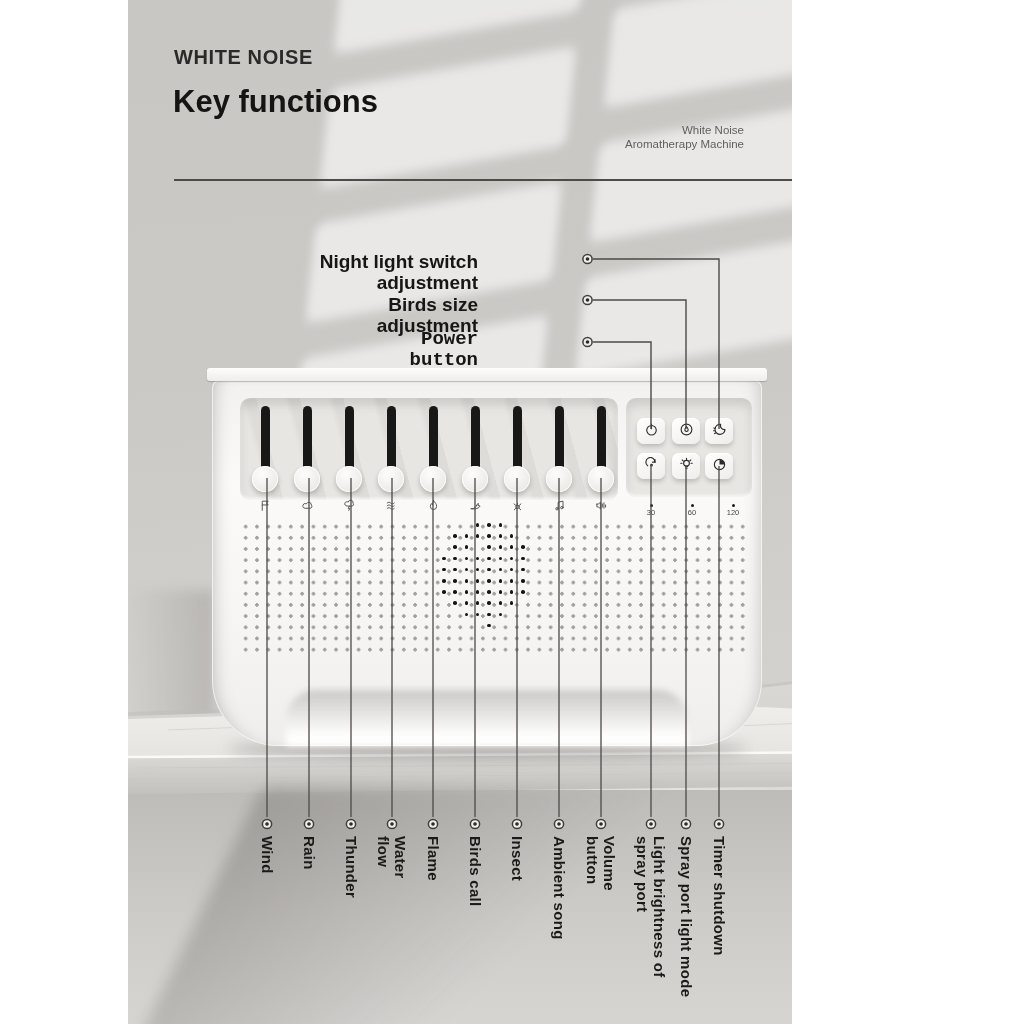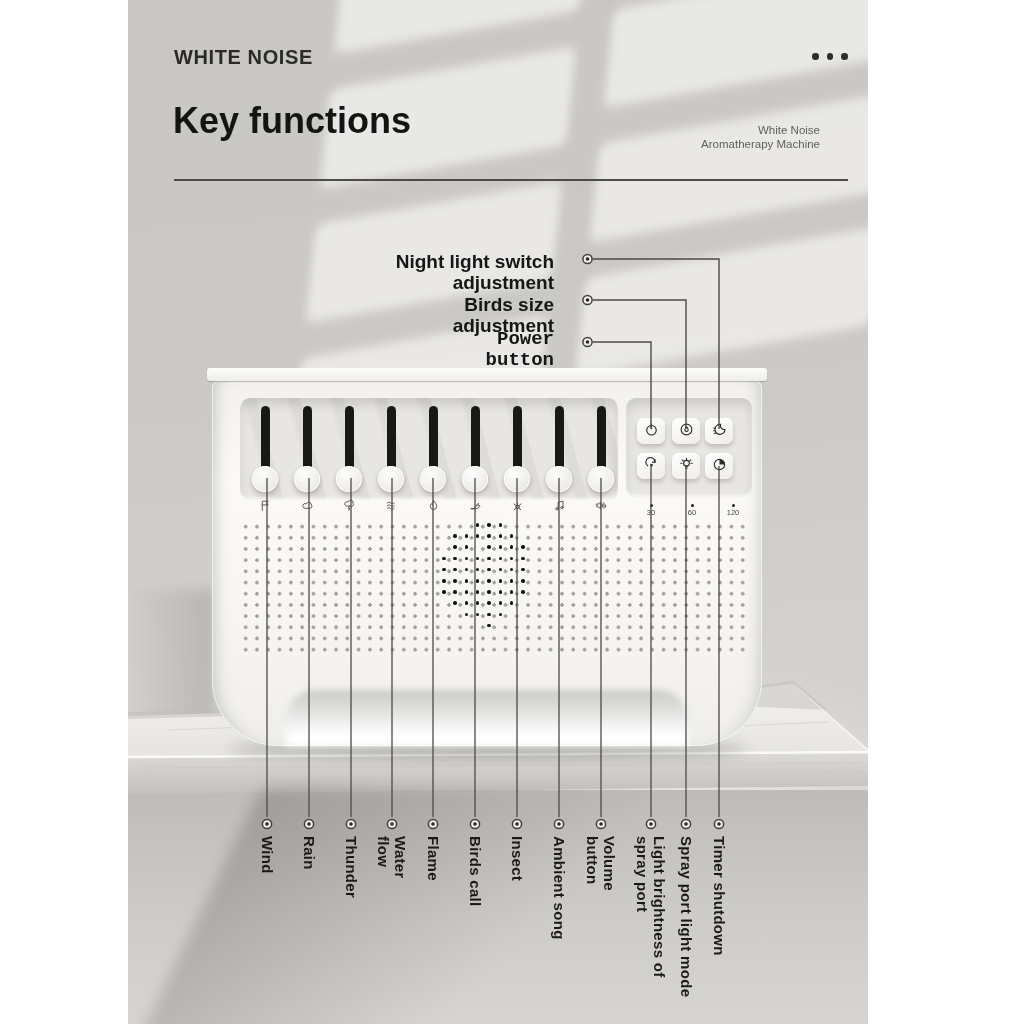--- a/index.html
+++ b/index.html
@@ -1,35 +1,35 @@
 <!DOCTYPE html>
 <html><head>
 <meta charset="utf-8">
 <style>
   html,body{margin:0;padding:0;}
   body{width:1024px;height:1024px;background:#ffffff;position:relative;overflow:hidden;
        font-family:"Liberation Sans", sans-serif;color:#1d1c1a;}
-  .stage{position:absolute;left:128px;top:0;width:740px;height:1024px;overflow:hidden;
+  .stage{position:absolute;left:128px;top:0;width:664px;height:1024px;overflow:hidden;
          background:linear-gradient(175deg,#c9c7c4 0%,#cbc9c6 35%,#d2d0cd 62%,#d9d7d4 100%);}
   
   .light-grid{position:absolute;left:170px;top:-130px;width:780px;height:800px;
               transform:rotate(-10deg) skewX(-16deg);z-index:1;pointer-events:none;}
   .pane{position:absolute;background:rgba(255,255,255,0.58);border-radius:9px;filter:blur(5px);}
   .glow-br{position:absolute;right:-90px;bottom:-70px;width:560px;height:430px;z-index:1;
            background:radial-gradient(closest-side,rgba(255,255,255,0.62),rgba(255,255,255,0));
            transform:rotate(-18deg);pointer-events:none;}
   .glow-left-low{position:absolute;left:-60px;top:820px;width:420px;height:260px;z-index:1;
            background:radial-gradient(closest-side,rgba(255,255,255,0.28),rgba(255,255,255,0));
            transform:rotate(24deg);pointer-events:none;}
   
   .brand{position:absolute;left:46px;top:46px;font-size:20px;font-weight:bold;letter-spacing:0.6px;
          color:#2b2a28;z-index:6;}
   .menu-dots{position:absolute;left:684px;top:53px;z-index:6;display:flex;gap:8px;}
   .menu-dots i{width:6.5px;height:6.5px;border-radius:50%;background:#2e2d2b;display:block;}
-  .title{position:absolute;left:45px;top:100px;font-size:36px;font-weight:800;color:#141412;z-index:6;}
+  .title{position:absolute;left:45px;top:84px;font-size:31px;font-weight:800;color:#141412;z-index:6;}
   .product{position:absolute;right:48px;top:123px;text-align:right;font-size:11.5px;line-height:14px;
            color:#605f5c;z-index:6;white-space:pre-line;}
   .divider{position:absolute;left:46px;top:179px;width:674px;height:2px;background:#4d4b48;z-index:6;}
   .tagline{position:absolute;left:33px;top:201px;font-size:18px;font-weight:bold;color:#1f1e1c;z-index:6;}
   
   .callout{position:absolute;right:314px;text-align:right;font-size:19px;line-height:20.5px;
            font-weight:bold;color:#161614;white-space:pre-line;z-index:6;margin-top:16px;}
   
   .shelf-svg{position:absolute;left:0;top:0;z-index:2;}
   .wall-below{position:absolute;left:0;top:790px;width:768px;height:234px;z-index:1;

